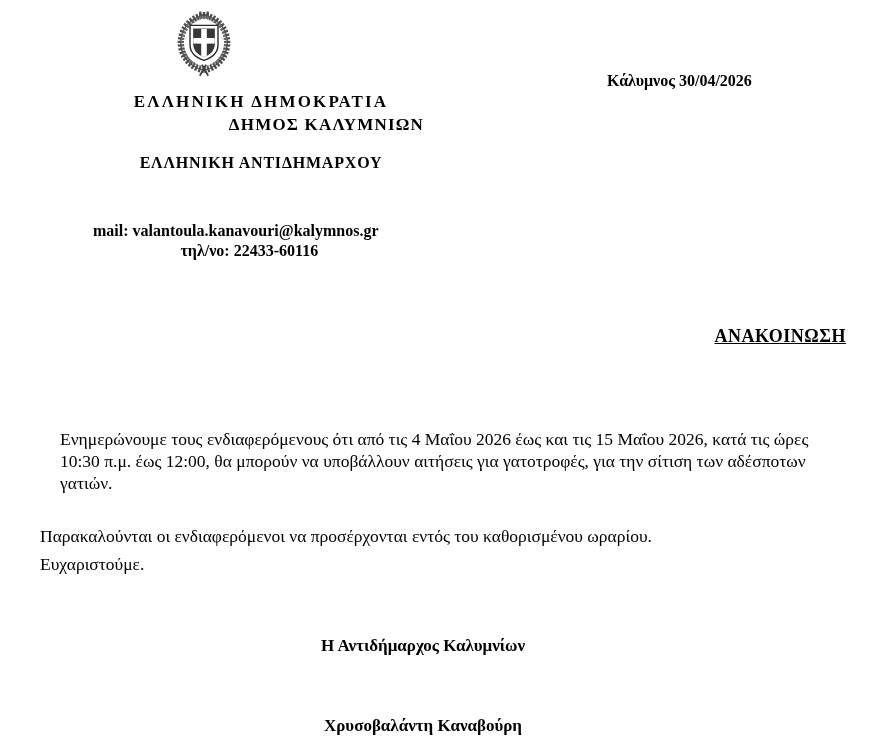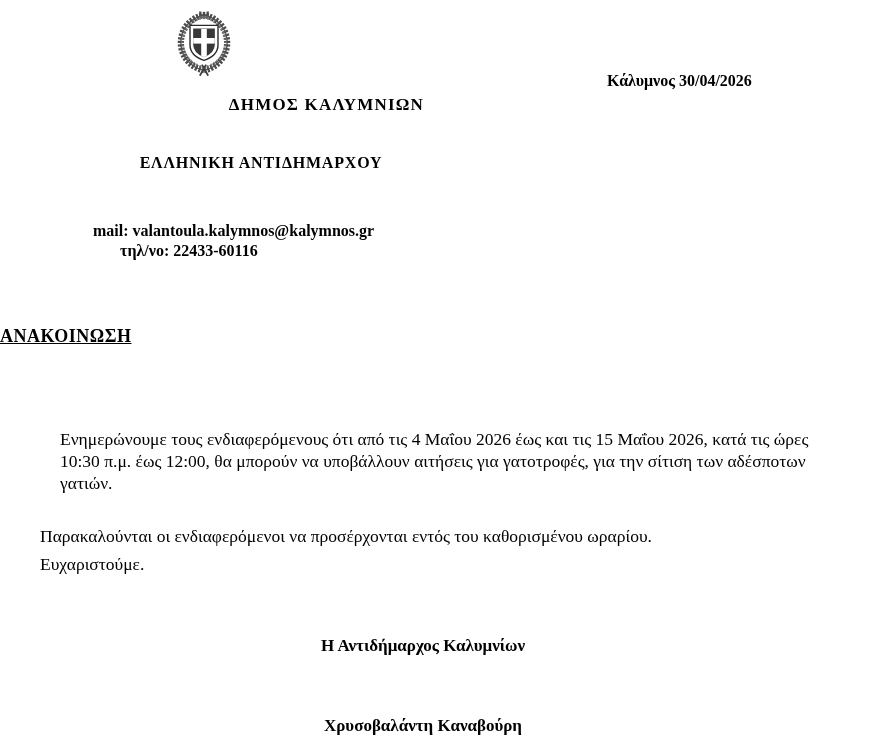--- a/index.html
+++ b/index.html
@@ -66,27 +66,28 @@
 
   .contact-block {
     left: 93px;
     top: 221px;
     font-size: 16px;
     font-weight: bold;
     line-height: 20px;
   }
   .contact-phone {
     padding-left: 27px;
+    text-align: center;
   }
 
   .doc-title-wrap {
     left: 0px;
     top: 326px;
     width: 846px;
-    text-align: left;
+    text-align: right;
   }
   .doc-title {
     font-size: 18px;
     font-weight: bold;
     letter-spacing: 0.5px;
     text-decoration: underline;
     display: inline-block;
   }
 
   .body-text {
@@ -134,26 +135,27 @@
     <path d="M 34.5 36.5 H 65.5 V 59 Q 65.5 71.5 50 77.5 Q 34.5 71.5 34.5 59 Z" fill="#383838"></path>
     <g clip-path="url(#innerShield)">
       <rect x="46" y="36.5" width="8" height="41" fill="#ffffff"></rect>
       <rect x="34.5" y="50" width="31" height="8" fill="#ffffff"></rect>
     </g>
   </svg>
 
   <div class="abs date-line">Κάλυμνος 30/04/2026</div>
 
   <div class="abs gov-block">
+    <div class="gov-line1">ΕΛΛΗΝΙΚΗ ΔΗΜΟΚΡΑΤΙΑ</div>
     <div class="gov-line2">ΔΗΜΟΣ ΚΑΛΥΜΝΙΩΝ</div>
   </div>
   <div class="abs office-line">ΕΛΛΗΝΙΚΗ ΑΝΤΙΔΗΜΑΡΧΟΥ</div>
 
   <div class="abs contact-block">
-    <div class="contact-mail">mail: valantoula.kalymnos@kalymnos.gr</div>
+    <div class="contact-mail">mail: valantoula.kanavouri@kalymnos.gr</div>
     <div class="contact-phone">τηλ/νο: 22433-60116</div>
   </div>
 
   <div class="abs doc-title-wrap">
     <span class="doc-title">ΑΝΑΚΟΙΝΩΣΗ</span>
   </div>
 
   <div class="abs body-text p1">
     <div>Ενημερώνουμε τους ενδιαφερόμενους ότι από τις 4 Μαΐου 2026 έως και τις 15 Μαΐου 2026, κατά τις ώρες</div>
     <div>10:30 π.μ. έως 12:00, θα μπορούν να υποβάλλουν αιτήσεις για γατοτροφές, για την σίτιση των αδέσποτων</div>

